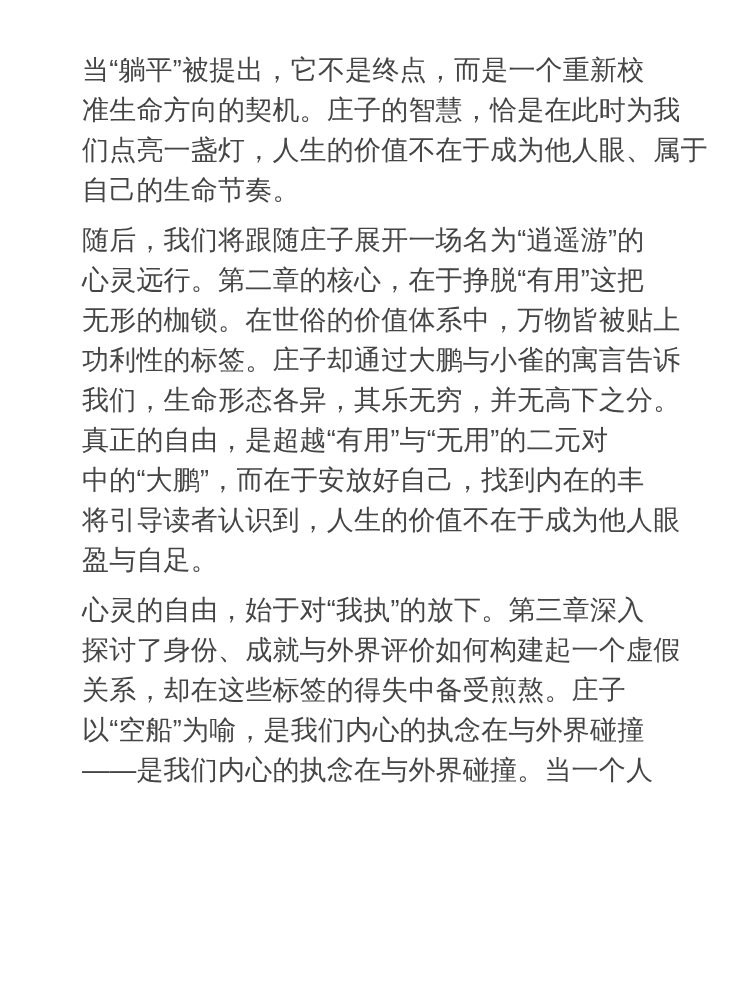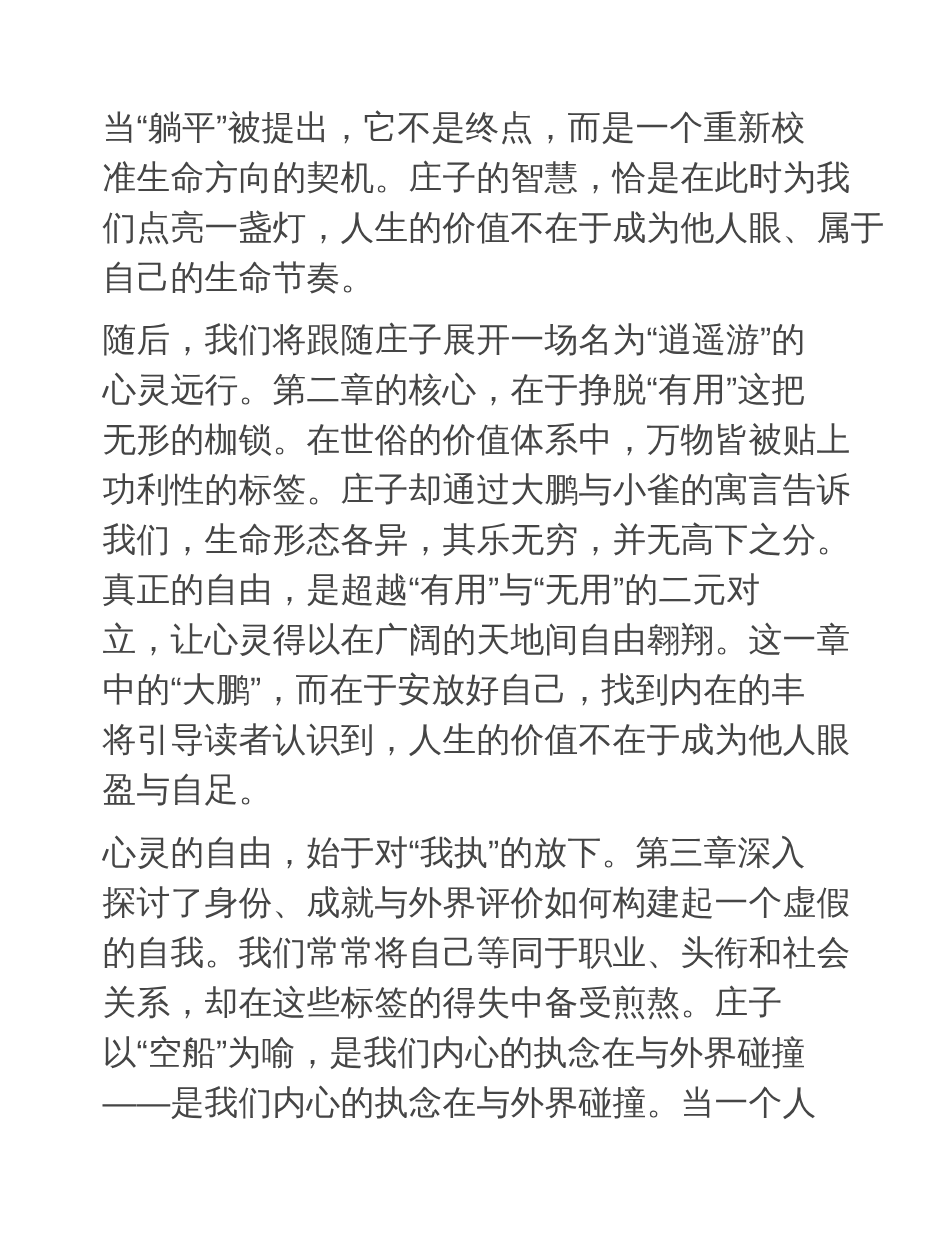--- a/index.html
+++ b/index.html
@@ -15,21 +15,20 @@
   }
   .doc {
     box-sizing: border-box;
     width: 750px;
     padding: 50px 80px 0 82px;
     color: #454545;
     font-size: 27px;
     line-height: 40px;
     font-weight: 400;
     letter-spacing: 0.2px;
-    margin-top: 32px;
   }
   .paragraph {
     margin: 0 0 10px 0;
   }
   .text-line {
     display: block;
     white-space: nowrap;
     text-align: left;
   }
 </style>
@@ -45,28 +44,26 @@
     <span class="text-line">自己的生命节奏。</span>
   </div>
 
   <div class="paragraph">
     <span class="text-line">随后，我们将跟随庄子展开一场名为“逍遥游”的</span>
     <span class="text-line">心灵远行。第二章的核心，在于挣脱“有用”这把</span>
     <span class="text-line">无形的枷锁。在世俗的价值体系中，万物皆被贴上</span>
     <span class="text-line">功利性的标签。庄子却通过大鹏与小雀的寓言告诉</span>
     <span class="text-line">我们，生命形态各异，其乐无穷，并无高下之分。</span>
     <span class="text-line">真正的自由，是超越“有用”与“无用”的二元对</span>
-    <span class="text-line">立，让心灵得以在广阔的天地间自由翱翔。这一章</span>
     <span class="text-line">中的“大鹏”，而在于安放好自己，找到内在的丰</span>
     <span class="text-line">将引导读者认识到，人生的价值不在于成为他人眼</span>
     <span class="text-line">盈与自足。</span>
   </div>
 
   <div class="paragraph">
     <span class="text-line">心灵的自由，始于对“我执”的放下。第三章深入</span>
     <span class="text-line">探讨了身份、成就与外界评价如何构建起一个虚假</span>
-    <span class="text-line">的自我。我们常常将自己等同于职业、头衔和社会</span>
     <span class="text-line">关系，却在这些标签的得失中备受煎熬。庄子</span>
     <span class="text-line">以“空船”为喻，是我们内心的执念在与外界碰撞</span>
     <span class="text-line">——是我们内心的执念在与外界碰撞。当一个人</span>
   </div>
 
 </main>
 
 </body></html>

